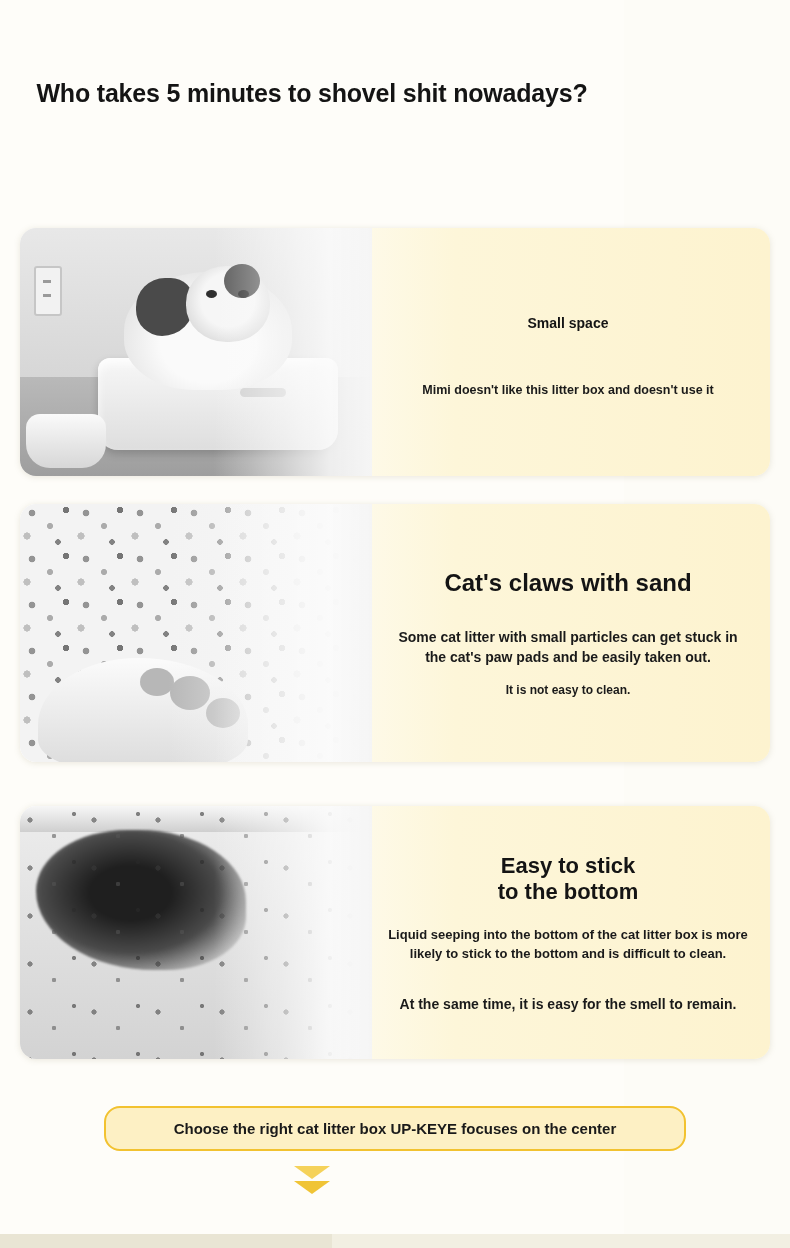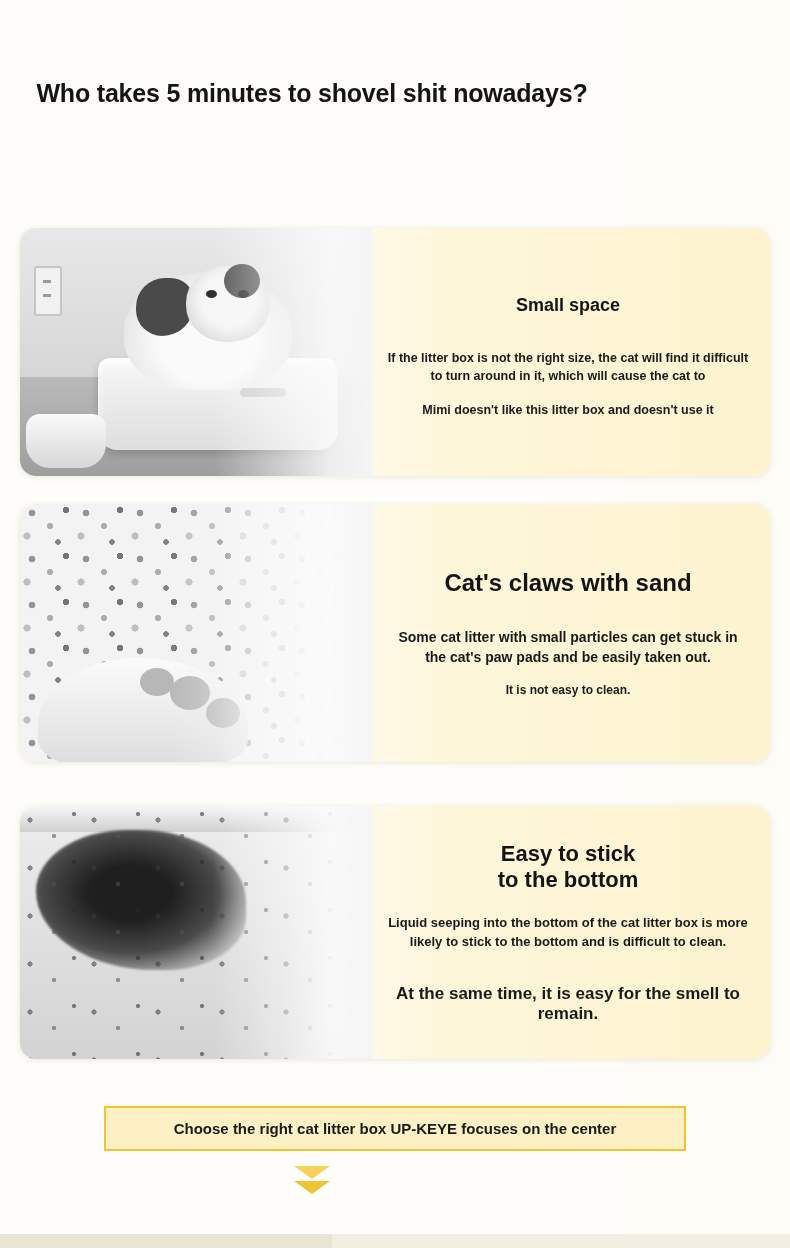--- a/index.html
+++ b/index.html
@@ -80,35 +80,35 @@
     line-height: 1.15;
   }
   .card .cbody {
     font-weight: bold;
     color: #1a1a1a;
     line-height: 1.45;
   }
 
   
   #card1 { top: 228px; height: 248px; }
-  #card1 .ctitle { font-size: 18px; margin-bottom: 34px; margin-top: 8px; }
+  #card1 .ctitle { font-size: 14px; margin-bottom: 34px; margin-top: 8px; }
   #card1 .cbody { font-size: 12.5px; }
   #card1 .cbody2 { font-size: 12.5px; font-weight: bold; margin-top: 18px; }
 
   
   #card2 { top: 504px; height: 258px; }
   #card2 .ctitle { font-size: 24px; margin-bottom: 30px; }
   #card2 .cbody { font-size: 14px; }
   #card2 .cbody2 { font-size: 12px; font-weight: bold; margin-top: 16px; }
 
   
   #card3 { top: 806px; height: 253px; }
   #card3 .ctitle { font-size: 22px; margin-bottom: 22px; }
   #card3 .cbody { font-size: 13px; }
-  #card3 .cbody2 { font-size: 17px; font-weight: bold; margin-top: 32px; }
+  #card3 .cbody2 { font-size: 14px; font-weight: bold; margin-top: 32px; }
 
   
   .ph1 {
     position: absolute; inset: 0;
     background: linear-gradient(160deg, #d9d9d7 0%, #cfcfcd 30%, #e6e6e4 60%, #cbcbc9 100%);
   }
   .ph1 .wall {
     position: absolute; left:0; top:0; width: 100%; height: 62%;
     background: linear-gradient(to bottom, #e8e8e6, #d6d6d4);
   }
@@ -220,21 +220,21 @@
 
   
   .banner {
     position: absolute;
     left: 104px;
     top: 1106px;
     width: 582px;
     height: 45px;
     background: #fdf0c4;
     border: 2px solid #f2c230;
-    border-radius: 0;
+    border-radius: 16px;
     display: flex;
     align-items: center;
     justify-content: center;
     font-size: 15px;
     font-weight: bold;
     color: #1a1a1a;
     box-sizing: border-box;
   }
   .chevrons {
     position: absolute;
@@ -276,21 +276,20 @@
           <div class="patch"></div>
           <div class="head">
             <div class="patch2"></div>
           </div>
         </div>
         <div class="bowl"></div>
       </div>
     </div>
     <div class="text">
       <div class="ctitle">Small space</div>
-      <div class="cbody">If the litter box is not the right size, the cat will find it difficult to turn around in it, which will cause the cat to</div>
       <div class="cbody2">Mimi doesn't like this litter box and doesn't use it</div>
     </div>
   </div>
 
   <div class="card" id="card2">
     <div class="photo">
       <div class="ph2">
         <div class="grains"></div>
         <div class="paw"></div>
         <div class="toe t3"></div>

